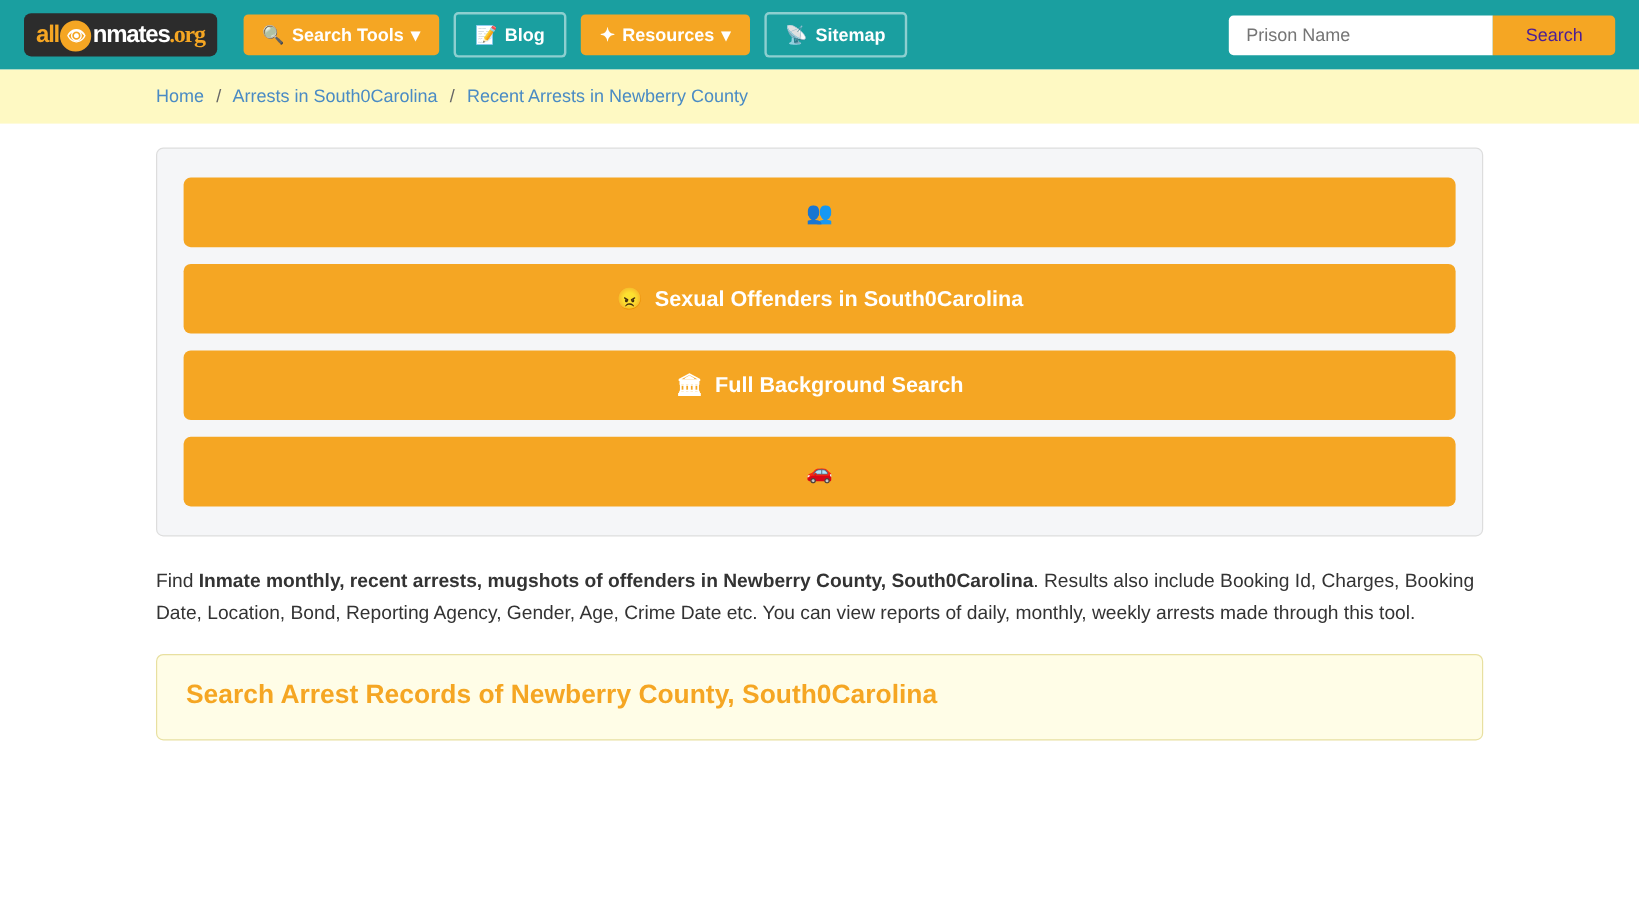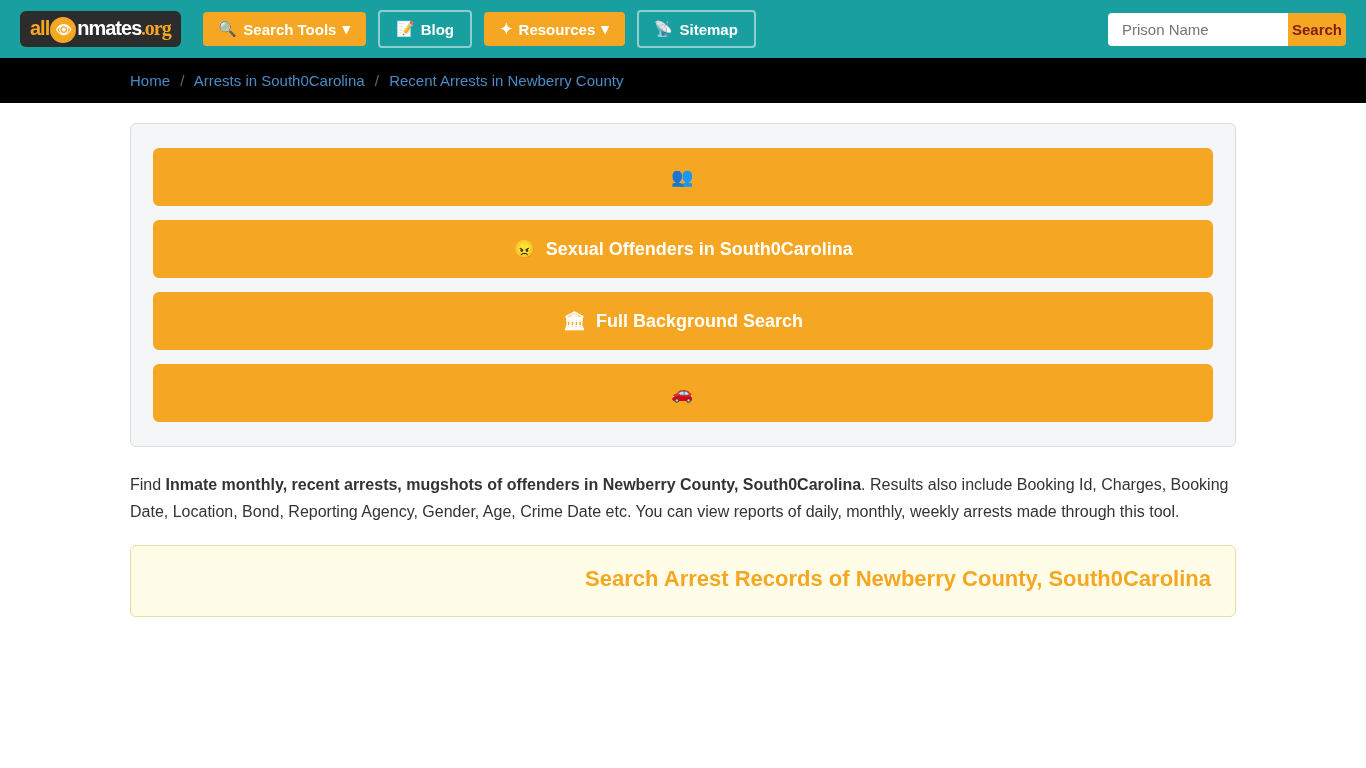--- a/index.html
+++ b/index.html
@@ -51,40 +51,40 @@
     }
 
     .header-spacer { flex: 1; }
 
     .search-input {
       padding: 8px 14px;
       font-size: 15px;
       border: none;
       border-radius: 4px 0 0 4px;
       outline: none;
-      width: 180px;
+      width: 220px;
       color: #999;
     }
     .search-btn {
       background: #f5a623;
-      color: #7f1d1d;
+      color: #4c1d95;
       border: none;
       border-radius: 0 4px 4px 0;
-      padding: 8px 4px;
-      font-size: 15px;
-      font-weight: bold;
+      padding: 8px 27px;
+      font-size: 15px;
+      font-weight: normal;
       cursor: pointer;
     }
     .search-form {
       display: flex;
     }
 
     
     .breadcrumb-wrap {
-      background: #000000;
+      background: #fef9c3;
       padding: 14px 130px;
       margin-bottom: 10px;
     }
     .breadcrumb {
       font-size: 15px;
       color: #4a8bc4;
     }
     .breadcrumb a { color: #4a8bc4; text-decoration: none; }
     .breadcrumb .sep { color: #666; margin: 0 6px; }
     .breadcrumb .current { color: #4a8bc4; }
@@ -141,21 +141,20 @@
       background: #fffde7;
       border: 1px solid #e8e0a0;
       border-radius: 6px;
       padding: 20px 24px;
     }
     .yellow-card-title {
       font-size: 22px;
       font-weight: bold;
       color: #f5a623;
       margin-bottom: 4px;
-      text-align: right;
     }
   </style>
 </head>
 <body>
 
 <header class="header">
   <div class="logo-wrap">
     <div class="logo">
       <span class="logo-text">
         <span style="color:#f5a623;font-family:Arial,sans-serif;font-size:20px;font-weight:900;">all</span><span style="display:inline-block;width:26px;height:26px;background:#f5a623;border-radius:50%;text-align:center;line-height:26px;font-size:13px;margin:0 1px;vertical-align:middle;">👁</span><span style="color:#fff;font-family:Arial,sans-serif;font-size:20px;font-weight:900;">nmates</span><span style="color:#f5a623;font-size:18px;font-weight:900;">.</span><span style="color:#f5a623;font-size:20px;font-weight:900;">org</span>

